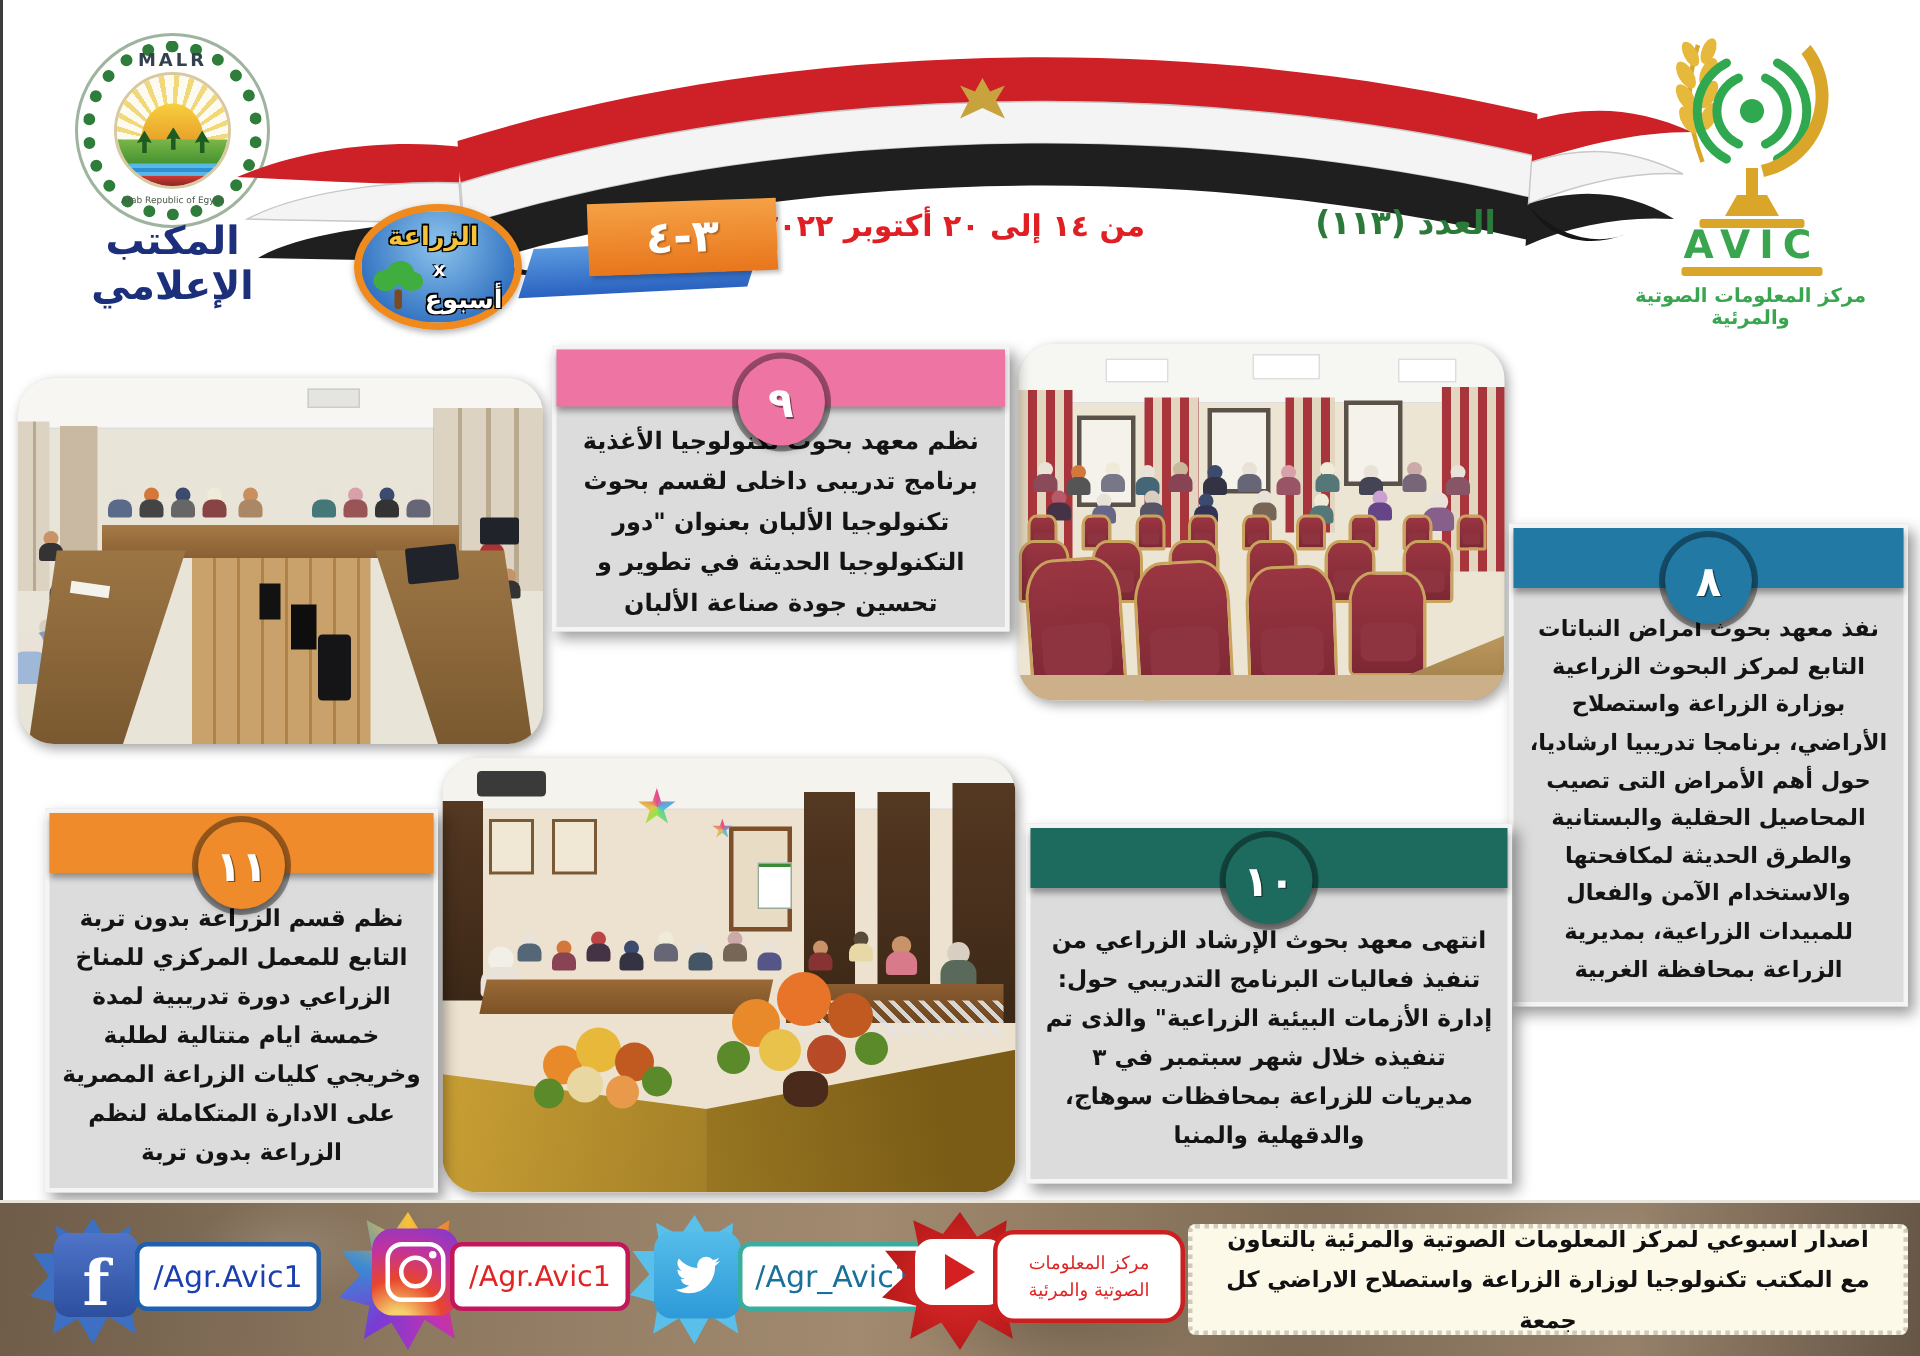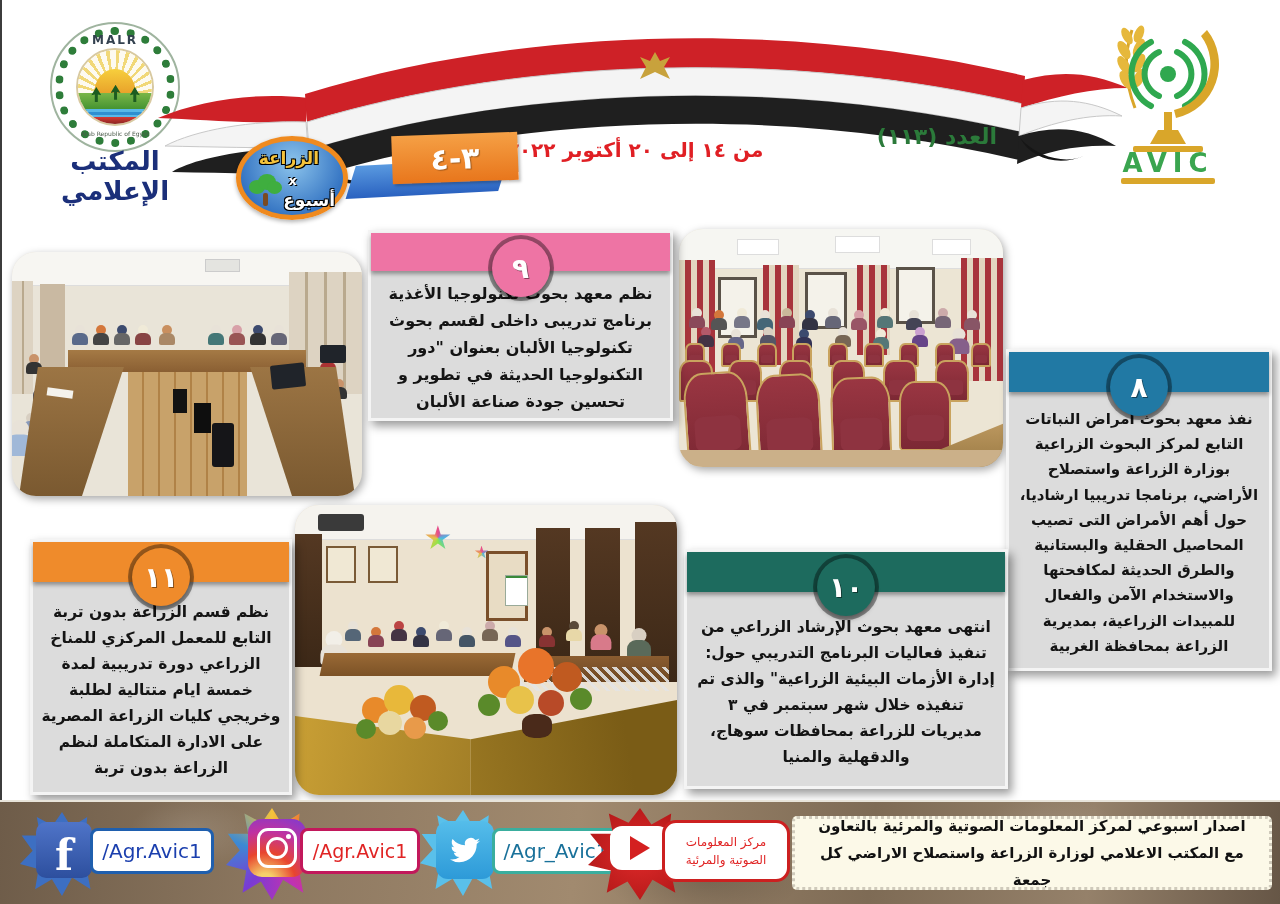--- a/index.html
+++ b/index.html
@@ -29,21 +29,21 @@
   .media-office{position:absolute;left:22px;top:146px;width:186px;text-align:center;
         color:#1b2f7a;font-size:26px;font-weight:bold}
 
   .ribbon{position:absolute;left:140px;top:6px;width:1000px;height:200px}
 
   .title{position:absolute;left:395px;top:96px;width:480px;text-align:center;font-size:27px;font-weight:bold;
         background:linear-gradient(#176d33 42%,#d81f26 58%);-webkit-background-clip:text;background-clip:text;
         color:transparent;direction:rtl}
   .daterange{position:absolute;left:455px;top:138px;width:360px;text-align:center;color:#e01f24;
         font-size:20px;font-weight:bold;direction:rtl}
-  .issue{position:absolute;left:852px;top:124px;width:170px;text-align:center;color:#2b7a3a;
+  .issue{position:absolute;left:852px;top:137px;width:170px;text-align:center;color:#2b7a3a;
         font-size:22px;font-weight:bold;direction:rtl}
 
   .badge{position:absolute;left:236px;top:136px;width:112px;height:84px;border-radius:50%;
         background:radial-gradient(circle at 50% 30%,#8cc4ec,#2f6fc0 78%);border:5px solid #ef8a1f;
         box-shadow:0 2px 4px rgba(0,0,0,.3)}
   .badge .t1{position:absolute;right:24px;top:7px;color:#f5c33a;font-size:17px;font-weight:bold;
         text-shadow:1px 1px 0 #000,-1px 1px 0 #000,1px -1px 0 #000,-1px -1px 0 #000}
   .badge .t2{position:absolute;right:46px;top:32px;color:#fff;font-size:13px;font-weight:bold;
         text-shadow:1px 1px 0 #000,-1px -1px 0 #000}
   .badge .t3{position:absolute;right:8px;bottom:5px;color:#fff;font-size:17px;font-weight:bold;
@@ -188,20 +188,21 @@
       <circle cx="91" cy="62" r="8" fill="#2fa84f"></circle>
       <g fill="#d9a62a">
         <path d="M130,18 A55,55 0 0 1 99,106 L97,98 A47,47 0 0 0 124,24 Z"></path>
         <rect x="87" y="100" width="8" height="20"></rect>
         <path d="M73,132 h36 l-8,-14 h-20 Z"></path>
       </g>
       <rect x="56" y="134" width="70" height="6" rx="2" fill="#d9a62a"></rect>
       <text x="91" y="160" text-anchor="middle" font-size="26" letter-spacing="6" fill="#3aa54f" font-weight="bold">AVIC</text>
       <rect x="44" y="166" width="94" height="6" rx="2" fill="#d9a62a"></rect>
     </svg>
+    <div class="avic-caption">مركز المعلومات الصوتية والمرئية</div>
   </div>
 
   <div class="photo" style="left:12px;top:252px;width:350px;height:244px">
     <div class="ab" style="left:0;top:0;width:100%;height:14%;background:#f7f6f2;border-bottom:1px solid #ddd"></div>
     <div class="ab" style="left:55%;top:3%;width:10%;height:5%;background:#e4e4e0;border:1px solid #ccc"></div>
     <div class="ab" style="left:8%;top:13%;width:7%;height:42%;background:#c9b9a2"></div>
     <div class="ab" style="right:0;top:8%;width:21%;height:50%;background:repeating-linear-gradient(90deg,#ddd3c2 0 16px,#b9a98e 16px 19px)"></div>
     <div class="ab" style="left:0;top:12%;width:6%;height:46%;background:repeating-linear-gradient(90deg,#ddd3c2 0 10px,#b9a98e 10px 12px)"></div>
 
 
@@ -409,16 +410,16 @@
 
     <div class="splash" style="left:588px;top:6px;width:104px;height:92px;background:radial-gradient(#e02a2a,#a81414)"></div>
     <div class="sicon" style="left:610px;top:24px;width:60px;height:44px;border-radius:12px;background:#fff">
       <span class="yt-play"></span>
     </div>
     <div class="pill" style="left:662px;top:18px;width:128px;height:62px;border:3px solid #cc2020;border-radius:14px;flex-direction:column;font-size:12px;color:#e02424;direction:rtl;line-height:1.5">
       <span>مركز المعلومات</span>
       <span>الصوتية والمرئية</span>
     </div>
 
-    <div class="note">اصدار اسبوعي لمركز المعلومات الصوتية والمرئية بالتعاون مع المكتب الاعلامي لوزارة الزراعة واستصلاح الاراضي كل جمعة</div>
+    <div class="note">اصدار اسبوعي لمركز المعلومات الصوتية والمرئية بالتعاون مع المكتب تكنولوجيا لوزارة الزراعة واستصلاح الاراضي كل جمعة</div>
   </div>
 
 </div>
 
 </body></html>

